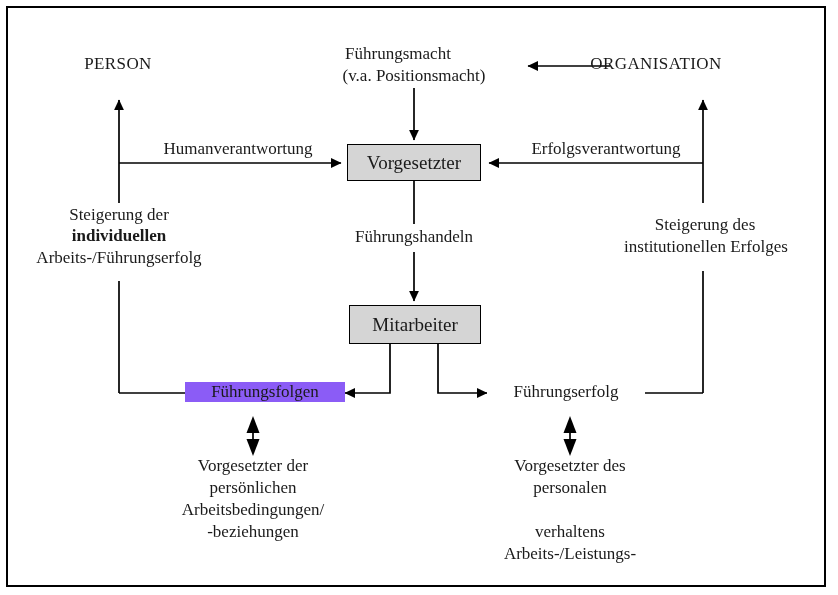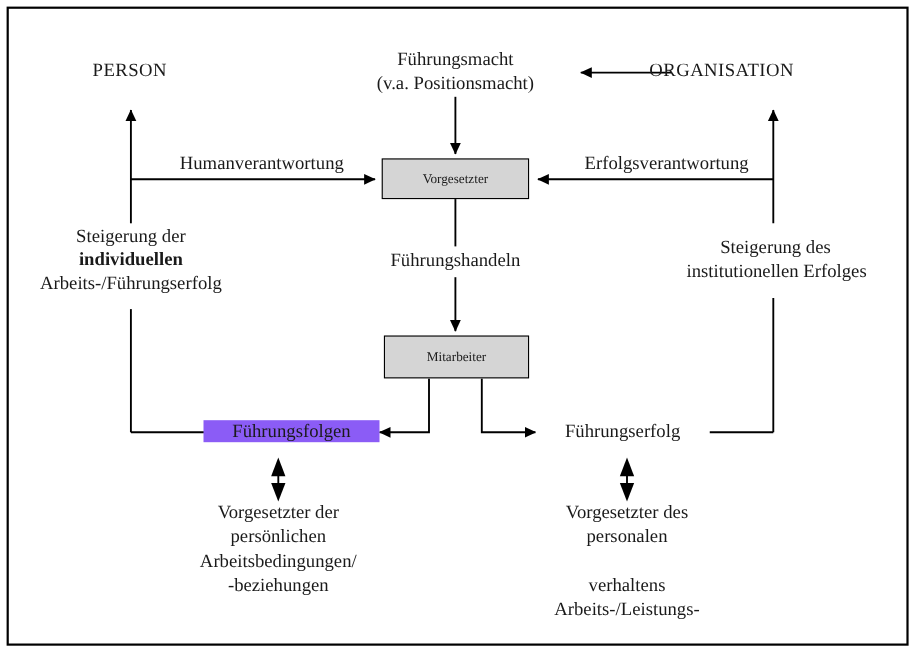--- a/index.html
+++ b/index.html
@@ -43,21 +43,21 @@
     letter-spacing: 0.4px;
   }
   .node-box {
     position: absolute;
     background: #d5d5d5;
     border: 1.6px solid #000000;
     box-sizing: border-box;
     display: flex;
     align-items: center;
     justify-content: center;
-    font-size: 12px;
+    font-size: 19px;
     color: #1a1a1a;
   }
 </style>
 </head>
 <body>
 
 <div id="canvas">
 
   <div id="frame"></div>
 
@@ -107,21 +107,21 @@
       <polygon points="253,456 246.5,439 259.5,439"></polygon>
       <polygon points="570,416 563.5,433 576.5,433"></polygon>
       <polygon points="570,456 563.5,439 576.5,439"></polygon>
     </g>
   </svg>
 
   <div class="lbl cap" style="left:48px; top:54px; width:140px;">PERSON</div>
 
   <div class="lbl cap" style="left:556px; top:54px; width:200px;">ORGANISATION</div>
 
-  <div class="lbl" style="left:314px; top:44px; width:200px;">Führungsmacht</div>
+  <div class="lbl" style="left:298px; top:44px; width:200px;">Führungsmacht</div>
   <div class="lbl" style="left:314px; top:66px; width:200px;">(v.a. Positionsmacht)</div>
 
   <div class="lbl" style="left:133px; top:139px; width:210px; text-align:center;">Humanverantwortung</div>
 
   <div class="lbl" style="left:500px; top:139px; width:212px; text-align:center;">Erfolgsverantwortung</div>
 
   <div class="node-box" style="left:347px; top:144px; width:134px; height:37px;">Vorgesetzter</div>
 
   <div class="lbl" style="left:24px; top:205px; width:190px;">Steigerung der</div>
   <div class="lbl" style="left:24px; top:226px; width:190px;font-weight:bold;">individuellen</div>

